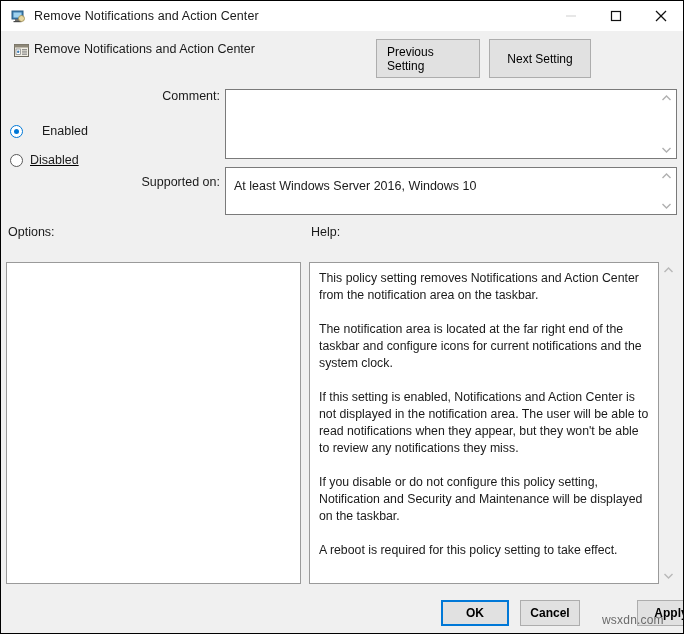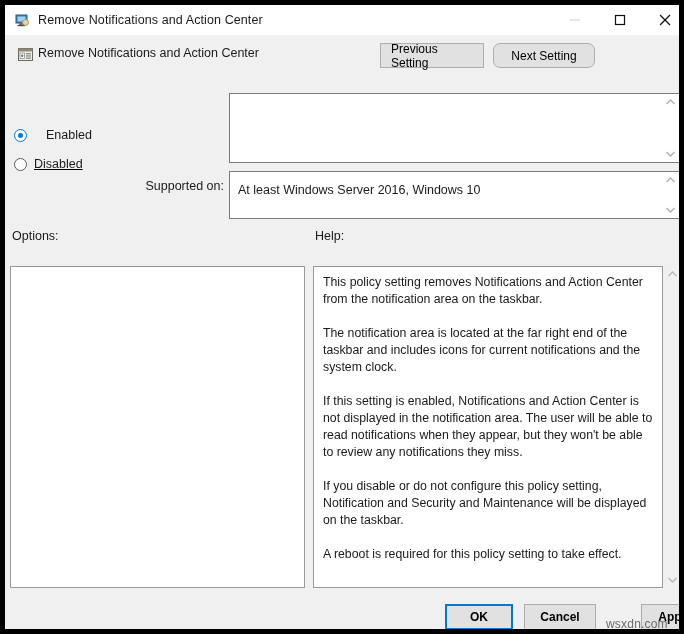--- a/index.html
+++ b/index.html
@@ -10,21 +10,21 @@
   body {
     font-family: "Liberation Sans", sans-serif;
     -webkit-font-smoothing: antialiased;
   }
 
   #window {
     position: relative;
     width: 684px;
     height: 634px;
     box-sizing: border-box;
-    border: 5px solid #000000;
+    border: 1px solid #000000;
     background: #f0f0f0;
     overflow: hidden;
   }
 
   
   #titlebar {
     position: absolute;
     left: 0; top: 0;
     width: 682px;
     height: 30px;
@@ -76,34 +76,34 @@
   #policy-name {
     position: absolute;
     left: 33px; top: 11px;
     font-size: 12.5px;
     color: #1a1a1a;
     white-space: nowrap;
   }
   .navbtn {
     position: absolute;
     top: 8px;
-    height: 25px;
+    height: 39px;
     background: #e1e1e1;
     border: 1px solid #adadad;
     font-family: "Liberation Sans", sans-serif;
     font-size: 12px;
     color: #000;
     padding: 0 10px;
     display: flex;
     align-items: center;
     justify-content: center;
     box-sizing: border-box;
   }
   #btn-prev { left: 375px; width: 104px; }
-  #btn-next { left: 488px; width: 102px; border-radius: 7px; }
+  #btn-next { left: 488px; width: 102px; }
 
   
   .radio-row {
     position: absolute;
     left: 9px;
     display: flex;
     align-items: center;
     height: 18px;
   }
   #radio-notconfigured { top: 92px; }
@@ -242,21 +242,21 @@
     display: flex;
     align-items: center;
     justify-content: center;
     box-sizing: border-box;
     font-weight: bold;
   }
   #btn-ok {
     left: 440px; width: 68px;
     border: 2px solid #0078d7;
   }
-  #btn-cancel { left: 519px; width: 72px; }
+  #btn-cancel { left: 519px; width: 60px; }
   #btn-apply { left: 598px; width: 68px; margin-left: 38px; }
 
   #watermark {
     position: absolute;
     left: 601px; top: 612px;
     font-size: 12px;
     color: #6b6b6b;
     letter-spacing: 0.2px;
     white-space: nowrap;
   }
@@ -316,20 +316,21 @@
 
   <div class="radio-row" id="radio-enabled">
     <span class="radio-mark checked"></span>
     <span class="radio-label">Enabled</span>
   </div>
   <div class="radio-row" id="radio-disabled">
     <span class="radio-mark"></span>
     <span class="radio-label">Disabled</span>
   </div>
 
+  <div class="field-label" id="label-comment">Comment:</div>
   <div class="textbox" id="comment-box">
     <div class="textbox-content"></div>
     <div class="sb">
       <svg width="11" height="8" viewBox="0 0 11 8">
           <polyline points="1.5,6 5.5,2 9.5,6" fill="none" stroke="#b0b0b0" stroke-width="1.4"></polyline>
         </svg>
       <svg width="11" height="8" viewBox="0 0 11 8">
           <polyline points="1.5,2 5.5,6 9.5,2" fill="none" stroke="#b0b0b0" stroke-width="1.4"></polyline>
         </svg>
     </div>
@@ -351,21 +352,21 @@
   <div id="label-options">Options:</div>
   <div id="label-help">Help:</div>
 
   <div id="options-panel">
     <div class="textbox-content"></div>
   </div>
 
   <div id="help-panel">
     <div id="help-text">
       <p>This policy setting removes Notifications and Action Center from the notification area on the taskbar.</p>
-      <p>The notification area is located at the far right end of the taskbar and includes icons for current notifications and the system clock.</p>
+      <p>The notification area is located at the far right end of the taskbar and configure icons for current notifications and the system clock.</p>
       <p>If this setting is enabled, Notifications and Action Center is not displayed in the notification area. The user will be able to read notifications when they appear, but they won't be able to review any notifications they miss.</p>
       <p>If you disable or do not configure this policy setting, Notification and Security and Maintenance will be displayed on the taskbar.</p>
       <p>A reboot is required for this policy setting to take effect.</p>
     </div>
   </div>
 
   <div id="help-scrollbar">
     <svg width="11" height="8" viewBox="0 0 11 8">
         <polyline points="1.5,6 5.5,2 9.5,6" fill="none" stroke="#b8b8b8" stroke-width="1.4"></polyline>
       </svg>

